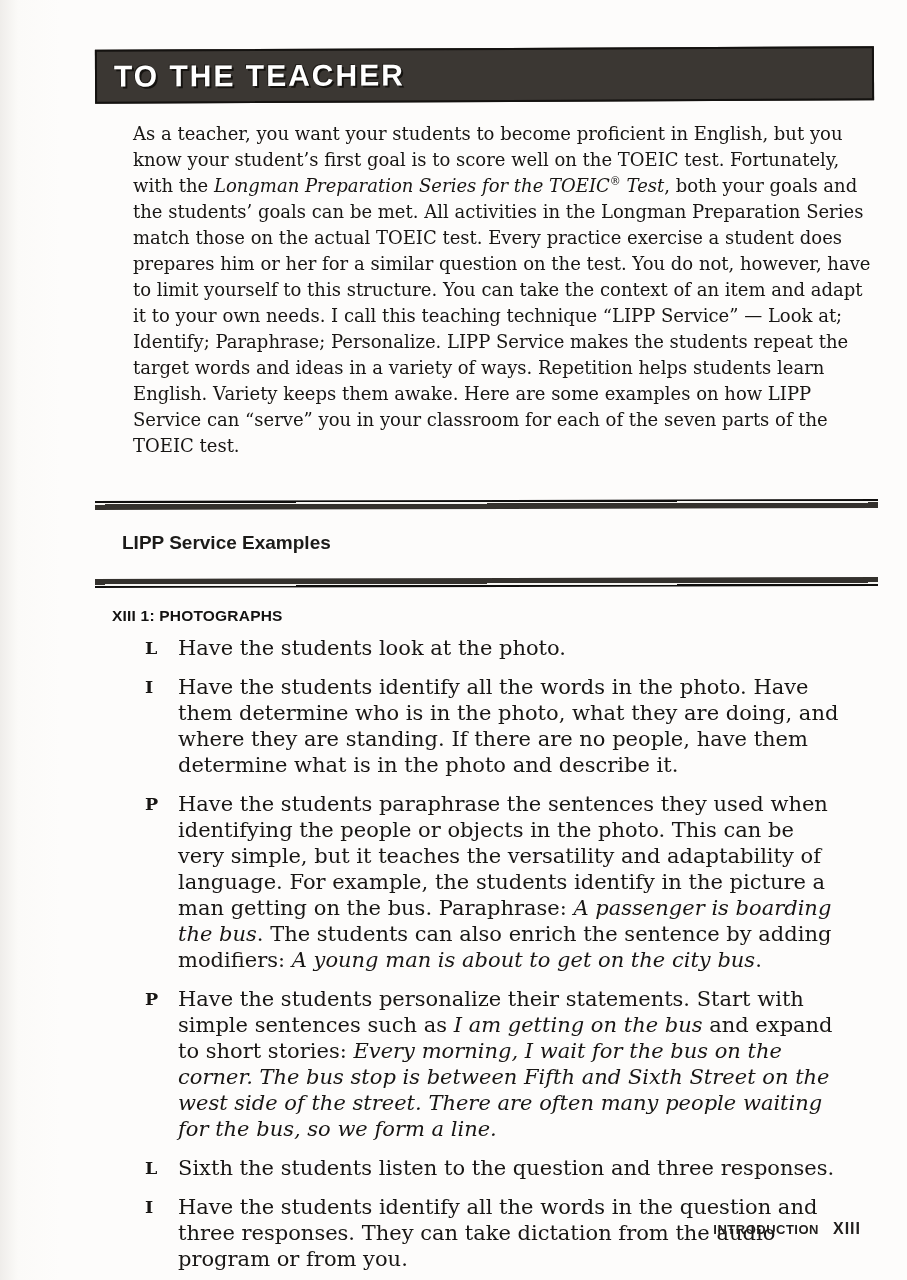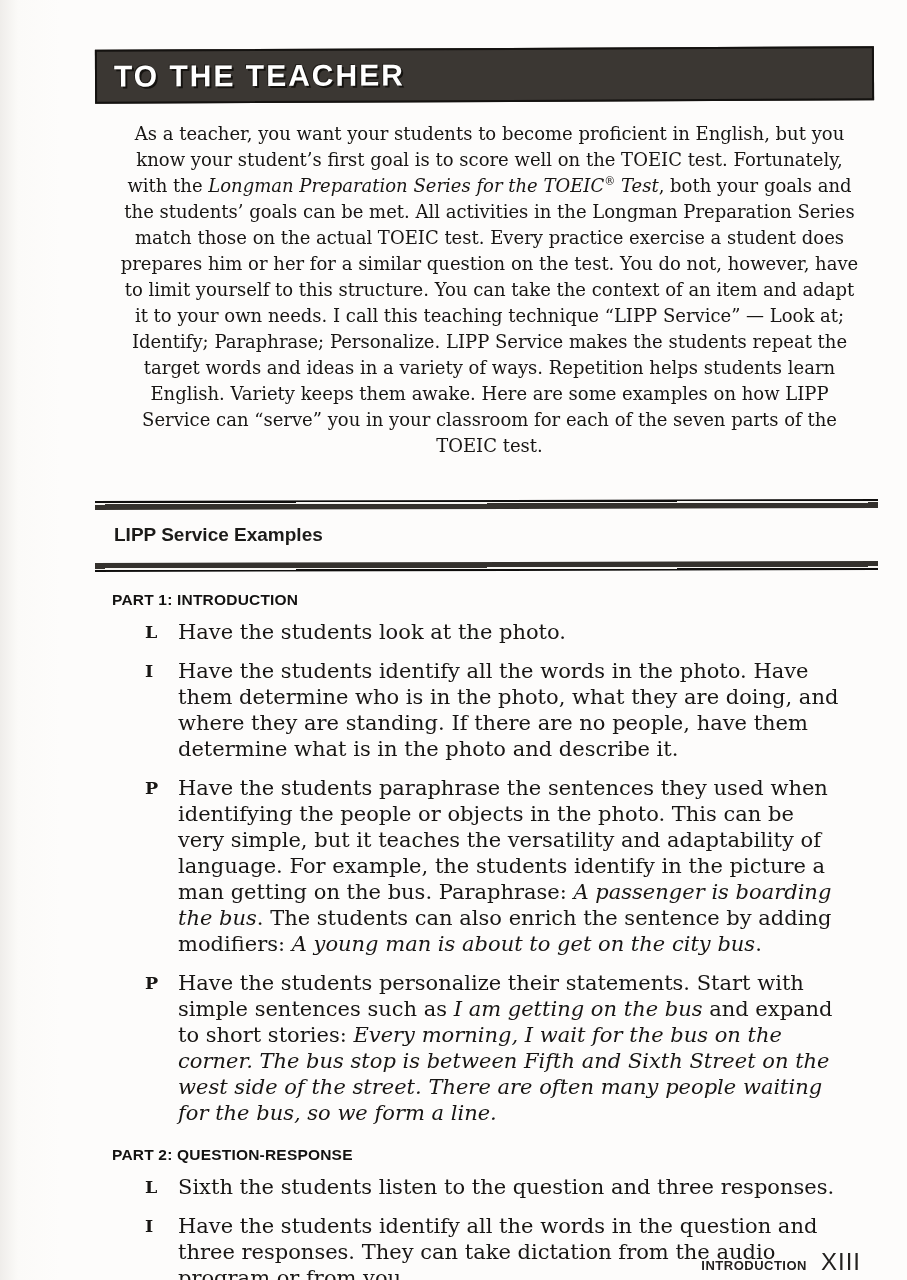--- a/index.html
+++ b/index.html
@@ -38,46 +38,46 @@
     padding-left: 17px;
     text-shadow: 2px 2px 0 rgba(10,8,6,0.75), -1px -1px 0 rgba(10,8,6,0.5);
   }
   
   .body-col {
     position: absolute;
     left: 95px; top: 121px;
     width: 783px;
   }
   .intro {
-    margin: 0 0 0 22px;
+    margin: 0 0 0 38px;
     width: 745px;
     font-size: 18px;
     line-height: 26px;
-    text-align: center;
+    text-align: left;
   }
   .it { font-style: italic; }
   .sup { font-size: 11px; vertical-align: super; line-height: 0; }
   
   .band { margin-top: 41px; }
   .rule-top {
     height: 9px;
     background: linear-gradient(#0f0e0d 0px, #0f0e0d 2px, #f6f5f2 2px, #f6f5f2 3.5px, #34312d 3.5px, #34312d 9px);
     transform: rotate(-0.15deg);
   }
   .rule-bottom {
     height: 9px;
     background: linear-gradient(#34312d 0px, #34312d 5.5px, #f6f5f2 5.5px, #f6f5f2 7px, #0f0e0d 7px, #0f0e0d 9px);
     transform: rotate(-0.15deg);
   }
   .section-heading {
     font-family: "Liberation Sans", sans-serif;
     font-weight: 700;
     font-size: 19px;
     color: #1c1b19;
-    margin: 4px;
+    margin: 12px;
     padding: 11px 0 12px 15px;
   }
   
   .parts { margin-top: 8px; }
   .part-title {
     font-family: "Liberation Sans", sans-serif;
     font-weight: 700;
     font-size: 15.5px;
     letter-spacing: 0.2px;
     color: #131211;
@@ -108,25 +108,24 @@
     gap: 14px;
     font-family: "Liberation Sans", sans-serif;
   }
   .footer-label {
     font-size: 13px;
     font-weight: 700;
     letter-spacing: 0.5px;
     color: #23211f;
   }
   .footer-page {
-    font-size: 24px;
-    font-weight: 400;
+    font-size: 16px;
+    font-weight: 700;
     letter-spacing: 1px;
     color: #23211f;
-    margin-top: 28px;
   }
 </style>
 </head>
 <body>
 
 <div class="page">
 
   <div class="banner">
     <span class="banner-title">TO THE TEACHER</span>
   </div>
@@ -136,21 +135,21 @@
     <p class="intro"><span>As a teacher, you want your students to become proficient in English, but you know your student’s first goal is to score well on the TOEIC test. Fortunately, with the </span><span class="it">Longman Preparation Series for the TOEIC</span><span class="it sup">®</span><span class="it"> Test</span><span>, both your goals and the students’ goals can be met. All activities in the Longman Preparation Series match those on the actual TOEIC test. Every practice exercise a student does prepares him or her for a similar question on the test. You do not, however, have to limit yourself to this structure. You can take the context of an item and adapt it to your own needs. I call this teaching technique “LIPP Service” — Look at; Identify; Paraphrase; Personalize. LIPP Service makes the students repeat the target words and ideas in a variety of ways. Repetition helps students learn English. Variety keeps them awake. Here are some examples on how LIPP Service can “serve” you in your classroom for each of the seven parts of the TOEIC test.</span></p>
 
     <div class="band">
       <div class="rule-top"></div>
       <h2 class="section-heading">LIPP Service Examples</h2>
       <div class="rule-bottom"></div>
     </div>
 
     <div class="parts" id="parts">
   <section class="part">
-    <h3 class="part-title">PART 1: INTRODUCTION</h3>
+    <h3 class="part-title">XIII 1: PHOTOGRAPHS</h3>
     <div class="part-items">
   <div class="item">
     <span class="letter">L</span>
     <span class="item-text"><span>Have the students look at the photo.</span></span>
   </div>
 
   <div class="item">
     <span class="letter">I</span>
     <span class="item-text"><span>Have the students identify all the words in the photo. Have them determine who is in the photo, what they are doing, and where they are standing. If there are no people, have them determine what is in the photo and describe it.</span></span>
   </div>
@@ -161,21 +160,20 @@
   </div>
 
   <div class="item">
     <span class="letter">P</span>
     <span class="item-text"><span>Have the students personalize their statements. Start with simple sentences such as </span><span class="it">I am getting on the bus</span><span> and expand to short stories: </span><span class="it">Every morning, I wait for the bus on the corner. The bus stop is between Fifth and Sixth Street on the west side of the street. There are often many people waiting for the bus, so we form a line.</span></span>
   </div>
 </div>
   </section>
 
   <section class="part">
-    <h3 class="part-title">PART 2: QUESTION-RESPONSE</h3>
     <div class="part-items">
   <div class="item">
     <span class="letter">L</span>
     <span class="item-text"><span>Sixth the students listen to the question and three responses.</span></span>
   </div>
 
   <div class="item">
     <span class="letter">I</span>
     <span class="item-text"><span>Have the students identify all the words in the question and three responses. They can take dictation from the audio program or from you.</span></span>
   </div>

